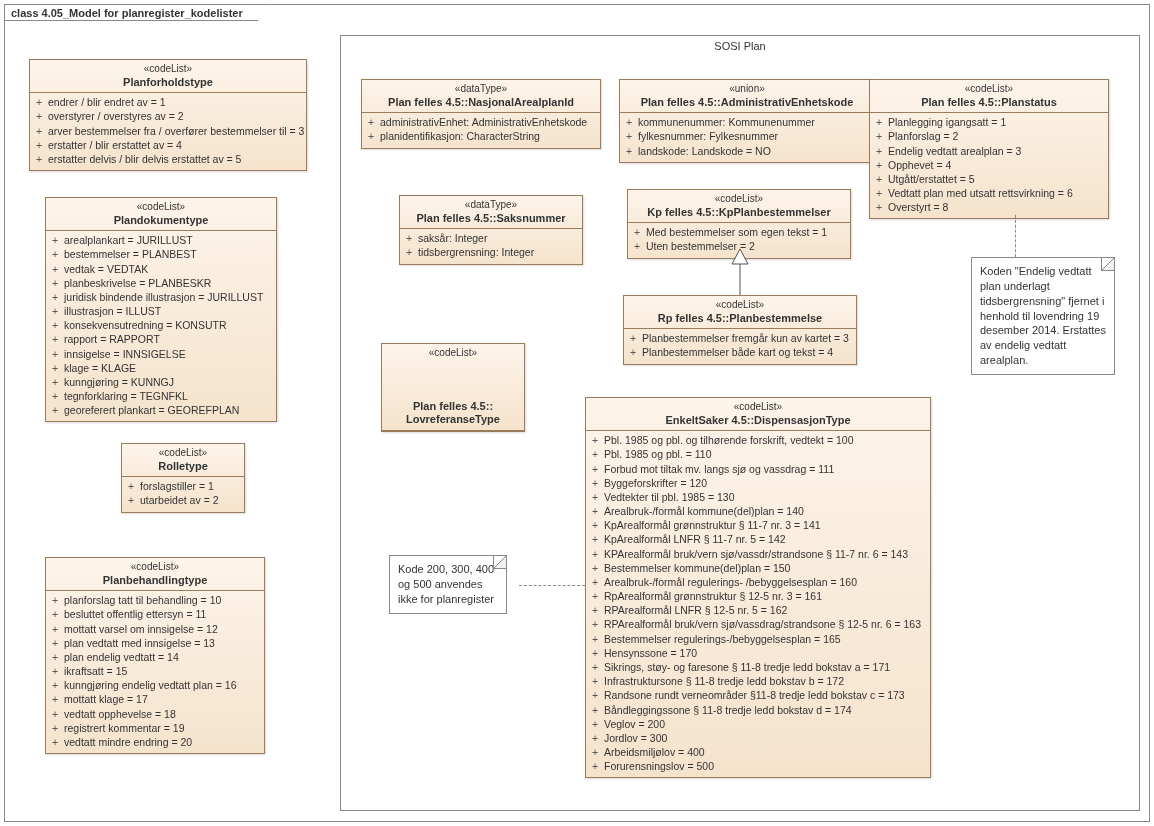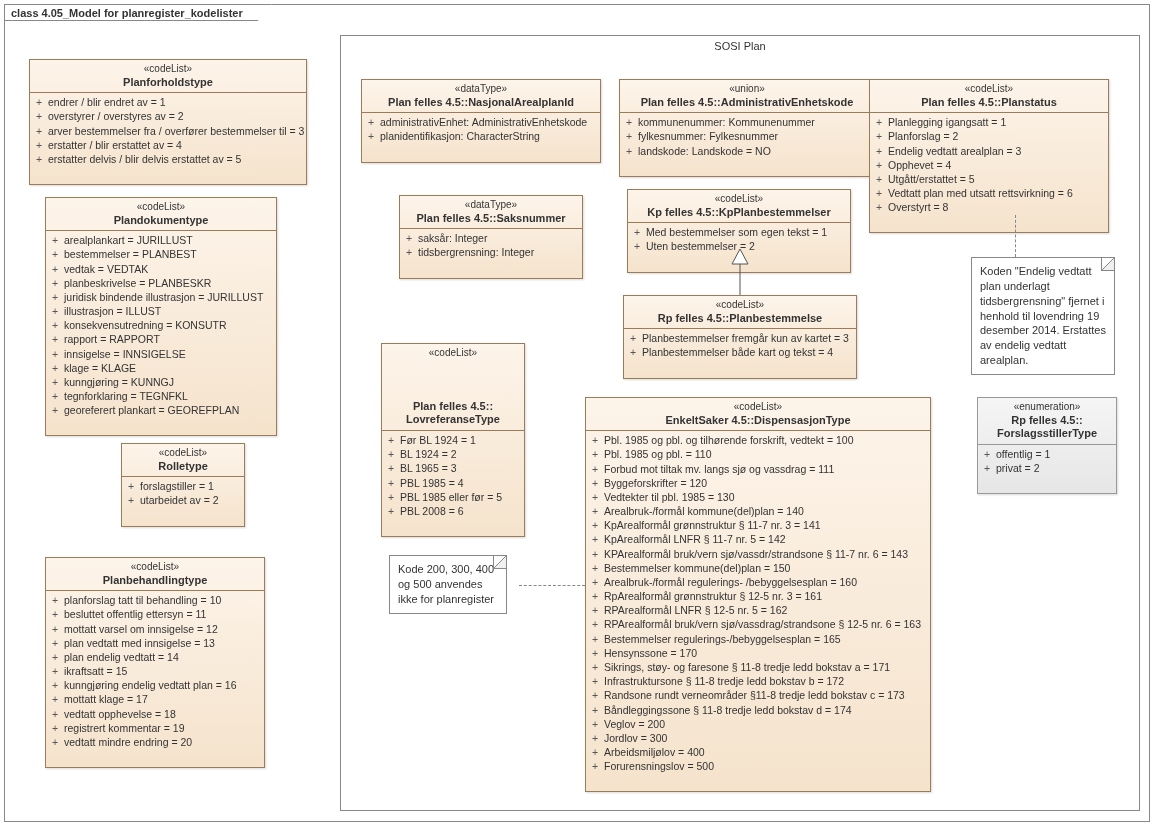--- a/index.html
+++ b/index.html
@@ -62,21 +62,21 @@
   .uml-header {
     text-align: center;
     padding: 3px 6px;
     border-bottom: 1px solid #9a7b5a;
     line-height: 1.25;
   }
   .uml-class.gray .uml-header { border-bottom-color:#999; }
   .uml-stereo { font-size: 10px; }
   .uml-name { font-weight: bold; font-size: 11px; }
   .uml-body {
-    padding: 2px 6px 18px 6px;
+    padding: 2px 6px 4px 6px;
     line-height: 1.35;
     font-size: 10.5px;
   }
   .uml-body .row { white-space: nowrap; }
   .uml-body .row::before {
     content: "+";
     color: #555;
     display: inline-block;
     width: 12px;
   }
@@ -264,28 +264,20 @@
   <svg class="connector" style="left:725px; top:244px; width:20px; height:46px;">
     <line x1="10" y1="15" x2="10" y2="46" stroke="#555"></line>
     <polygon points="10,0 2,15 18,15" fill="#fff" stroke="#555"></polygon>
   </svg>
 
   <div class="uml-class" style="left:376px; top:338px; width:144px;">
     <div class="uml-header">
       <div class="uml-stereo">«codeList»</div>
       <div class="uml-name" style="white-space:pre-line;margin-top:40px;">Plan felles 4.5::
 LovreferanseType</div>
-    </div>
-    <div class="uml-body">
-      <div class="row">Før BL 1924 = 1</div>
-      <div class="row">BL 1924 = 2</div>
-      <div class="row">BL 1965 = 3</div>
-      <div class="row">PBL 1985 = 4</div>
-      <div class="row">PBL 1985 eller før = 5</div>
-      <div class="row">PBL 2008 = 6</div>
     </div>
   </div>
 
   <div class="uml-class" style="left:580px; top:392px; width:346px;">
     <div class="uml-header">
       <div class="uml-stereo">«codeList»</div>
       <div class="uml-name">EnkeltSaker 4.5::DispensasjonType</div>
     </div>
     <div class="uml-body">
       <div class="row">Pbl. 1985 og pbl. og tilhørende forskrift, vedtekt = 100</div>
@@ -308,31 +300,20 @@
       <div class="row">Infrastruktursone § 11-8 tredje ledd bokstav b = 172</div>
       <div class="row">Randsone rundt verneområder §11-8 tredje ledd bokstav c = 173</div>
       <div class="row">Båndleggingssone § 11-8 tredje ledd bokstav d = 174</div>
       <div class="row">Veglov = 200</div>
       <div class="row">Jordlov = 300</div>
       <div class="row">Arbeidsmiljølov = 400</div>
       <div class="row">Forurensningslov = 500</div>
     </div>
   </div>
 
-  <div class="uml-class gray" style="left:972px; top:392px; width:140px;">
-    <div class="uml-header">
-      <div class="uml-stereo">«enumeration»</div>
-      <div class="uml-name" style="white-space:pre-line;">Rp felles 4.5::
-ForslagsstillerType</div>
-    </div>
-    <div class="uml-body">
-      <div class="row">offentlig = 1</div>
-      <div class="row">privat = 2</div>
-    </div>
-  </div>
 
   <div class="note" style="left:966px; top:252px; width:144px;">Koden "Endelig vedtatt plan underlagt tidsbergrensning" fjernet i henhold til lovendring 19 desember 2014. Erstattes av endelig vedtatt arealplan.</div>
   <div class="dashed-v" style="left:1010px; top:210px; height:42px;"></div>
 
   <div class="note" style="left:384px; top:550px; width:118px;">Kode 200, 300, 400 og 500 anvendes ikke for planregister</div>
   <div class="dashed" style="left:514px; top:580px; width:66px;"></div>
 
 </div>
 
 </body></html>

